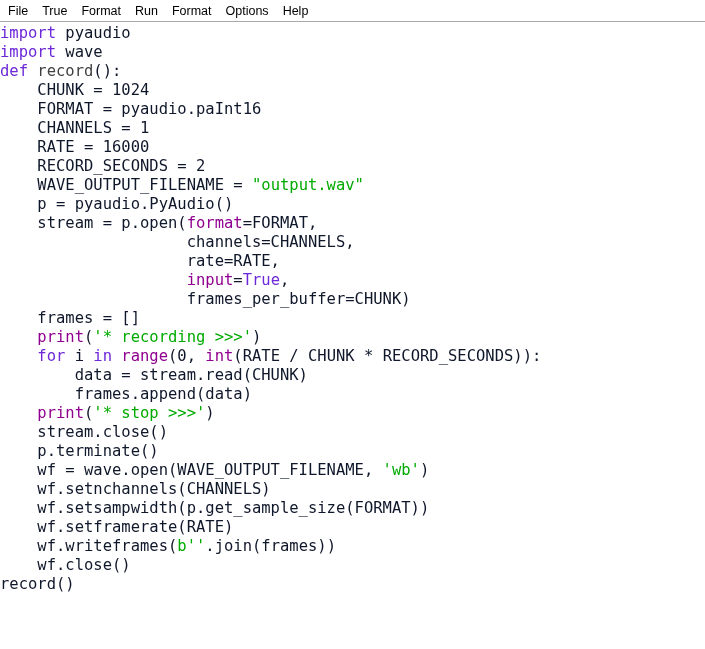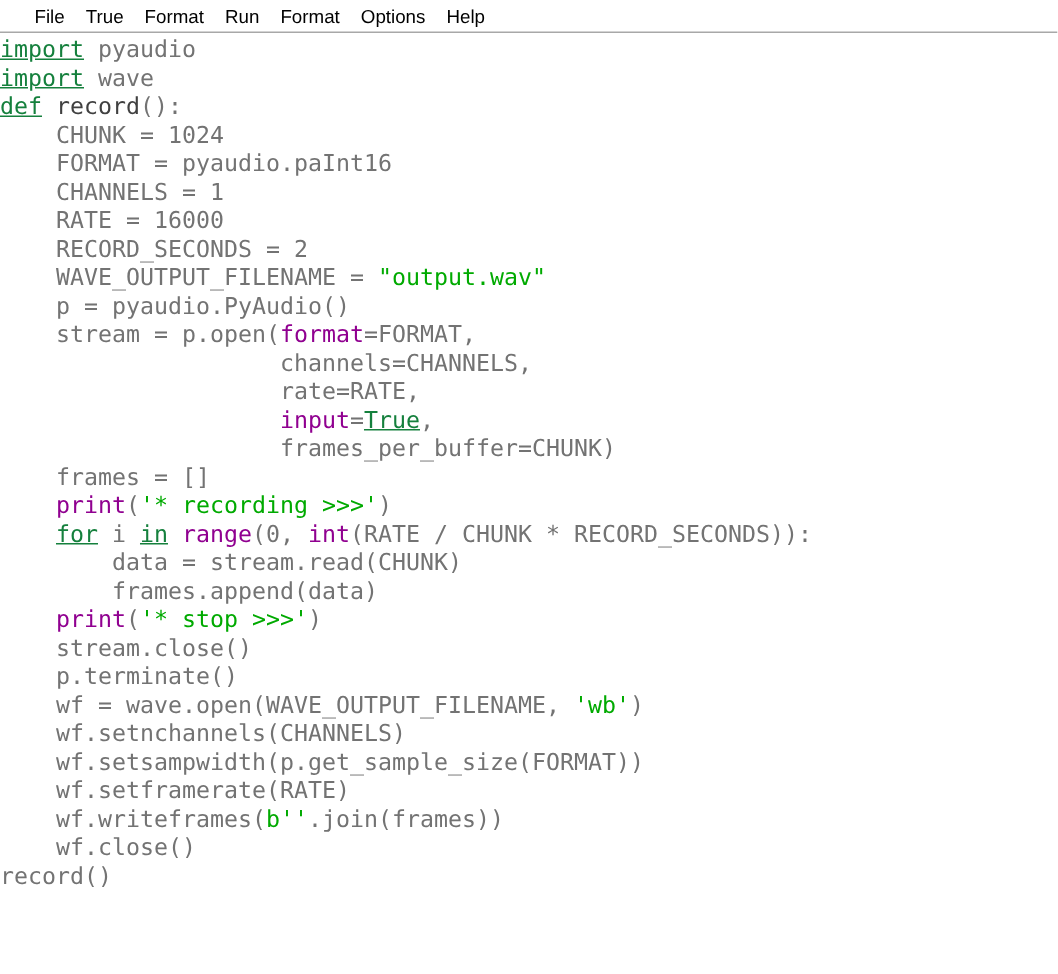--- a/index.html
+++ b/index.html
@@ -16,21 +16,21 @@
   }
 
   
   #menubar {
     height: 22px;
     box-sizing: border-box;
     background: #ffffff;
     border-bottom: 1px solid #a8a8a8;
     display: flex;
     align-items: center;
-    padding-left: 16px;
+    padding-left: 1px;
     user-select: none;
   }
   .menu-item {
     font-family: "Liberation Sans", sans-serif;
     font-size: 12.5px;
     color: #000000;
     line-height: 20px;
     padding: 0 7px;
     white-space: pre;
     cursor: default;
@@ -50,25 +50,25 @@
     line-height: 19px;
     white-space: pre;
     letter-spacing: 0px;
     color: #000000;
     padding-left: 0px;
     -webkit-font-smoothing: none;
   }
   .ln { display: block; height: 19px; }
 
   
-  .kw   { color: #15803d; text-decoration: underline; }            
+  .kw   { color: #6d28d9; }            
   .def  { color: #404040; }            
   .bi   { color: #900090; }            
   .str  { color: #00aa00; }            
-  .pl   { color: #737373; }            
+  .pl   { color: #0f172a; }            
 </style>
 </head>
 <body>
 
 <div id="menubar">
     <div class="menu-item">File</div>
     <div class="menu-item">True</div>
     <div class="menu-item">Format</div>
     <div class="menu-item">Run</div>
     <div class="menu-item">Format</div>

